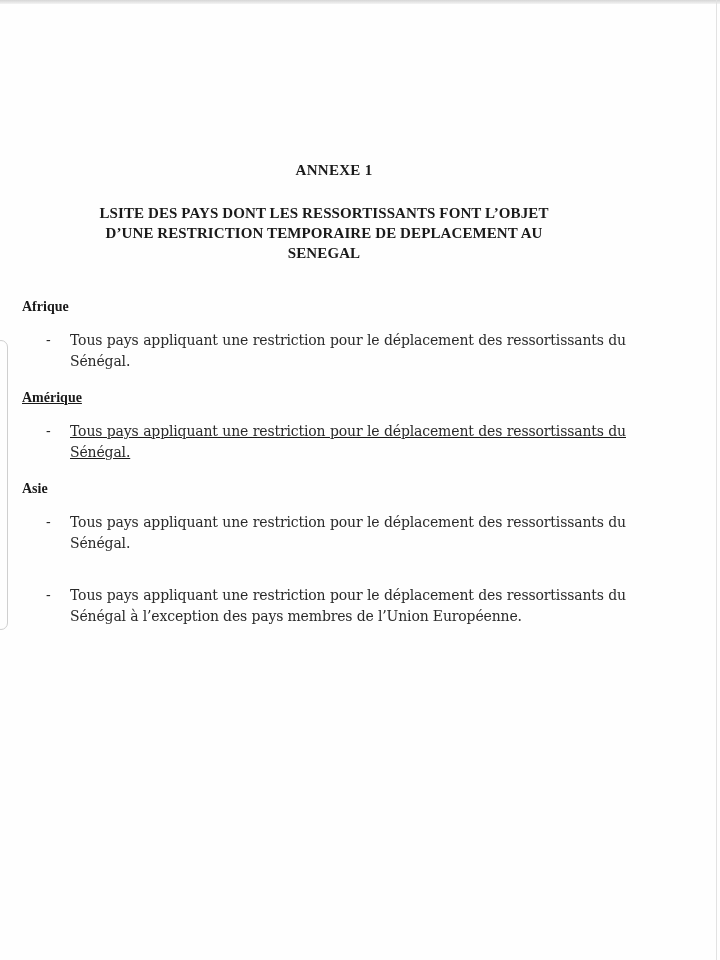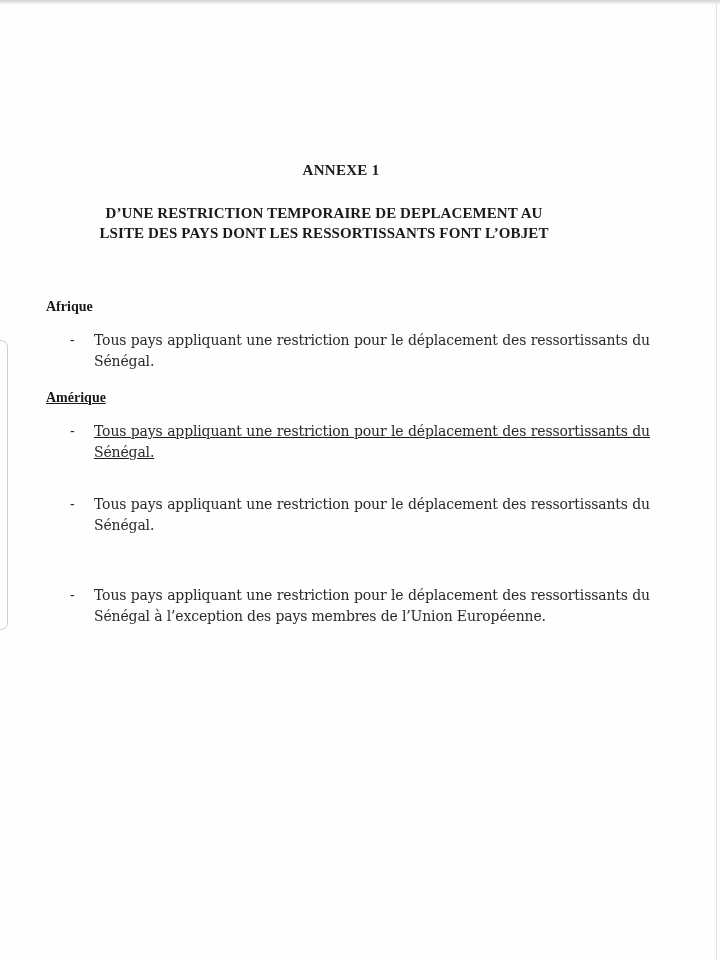--- a/index.html
+++ b/index.html
@@ -16,32 +16,32 @@
     }
     .right-edge {
       position: absolute; right: 3px; top: 0; width: 1px; height: 960px;
       background: #e2e2e2;
     }
     .left-bracket {
       position: absolute; left: -6px; top: 340px; width: 12px; height: 288px;
       border: 1px solid #cfcfcf; border-radius: 8px;
     }
     .annex-label {
-      position: absolute; left: 18px; width: 646px; top: 162px;
+      position: absolute; left: 11px; width: 646px; top: 162px;
       text-align: center; font-weight: bold; font-size: 15px;
       font-family: "Liberation Serif", serif; letter-spacing: 0.3px;
     }
     .doc-title {
       position: absolute; left: 24px; width: 600px; top: 203px;
       text-align: center; font-weight: bold; font-size: 15px; line-height: 20px;
       font-family: "Liberation Serif", serif; letter-spacing: 0.1px;
     }
     .doc-title div { white-space: nowrap; }
     .section {
-      position: absolute; left: 22px; width: 604px; margin-left: 24px;
+      position: absolute; left: 22px; width: 604px;
     }
     .region-heading {
       font-weight: bold; font-size: 14px; font-family: "Liberation Serif", serif;
       line-height: 18px; margin: 0;
     }
     .bullet {
       position: relative; margin-top: 14px; padding-left: 48px;
       font-size: 14px; line-height: 21px; font-family: "DejaVu Serif", serif;
       text-align: justify; text-align-last: left; color: #2a2a2a;
       letter-spacing: -0.15px;
@@ -53,41 +53,43 @@
 </head>
 <body>
 
 <div class="top-edge"></div>
 <div class="right-edge"></div>
 <div class="left-bracket"></div>
 
 <div class="annex-label">ANNEXE 1</div>
 
 <div class="doc-title">
+  <div>LSITE DES PAYS DONT LES RESSORTISSANTS FONT L’OBJET</div>
   <div>D’UNE RESTRICTION TEMPORAIRE DE DEPLACEMENT AU</div>
-  <div>LSITE DES PAYS DONT LES RESSORTISSANTS FONT L’OBJET</div>
+  <div>SENEGAL</div>
 </div>
 
 <div class="section" style="top:298px;">
   <p class="region-heading">Afrique</p>
   <div class="bullet">
     <span class="dash">-</span>
     <span>Tous pays appliquant une restriction pour le déplacement des ressortissants du Sénégal.</span>
   </div>
 </div>
 
 <div class="section" style="top:389px;text-decoration:underline;">
   <p class="region-heading">Amérique</p>
   <div class="bullet">
     <span class="dash">-</span>
     <span>Tous pays appliquant une restriction pour le déplacement des ressortissants du Sénégal.</span>
   </div>
 </div>
 
 <div class="section" style="top:480px;">
+  <p class="region-heading">Asie</p>
   <div class="bullet">
     <span class="dash">-</span>
     <span>Tous pays appliquant une restriction pour le déplacement des ressortissants du Sénégal.</span>
   </div>
 </div>
 
 <div class="section" style="top:571px;">
   <div class="bullet">
     <span class="dash">-</span>
     <span>Tous pays appliquant une restriction pour le déplacement des ressortissants du Sénégal à l’exception des pays membres de l’Union Européenne.</span>

